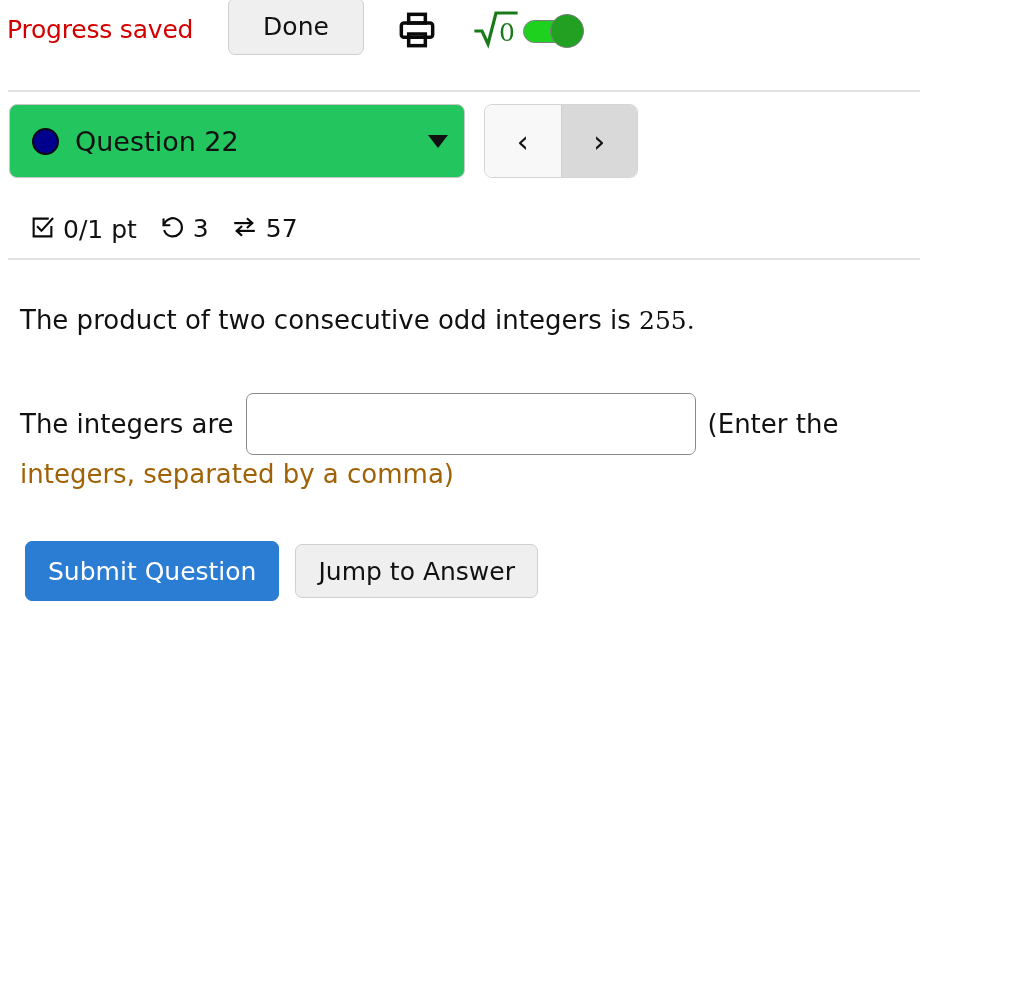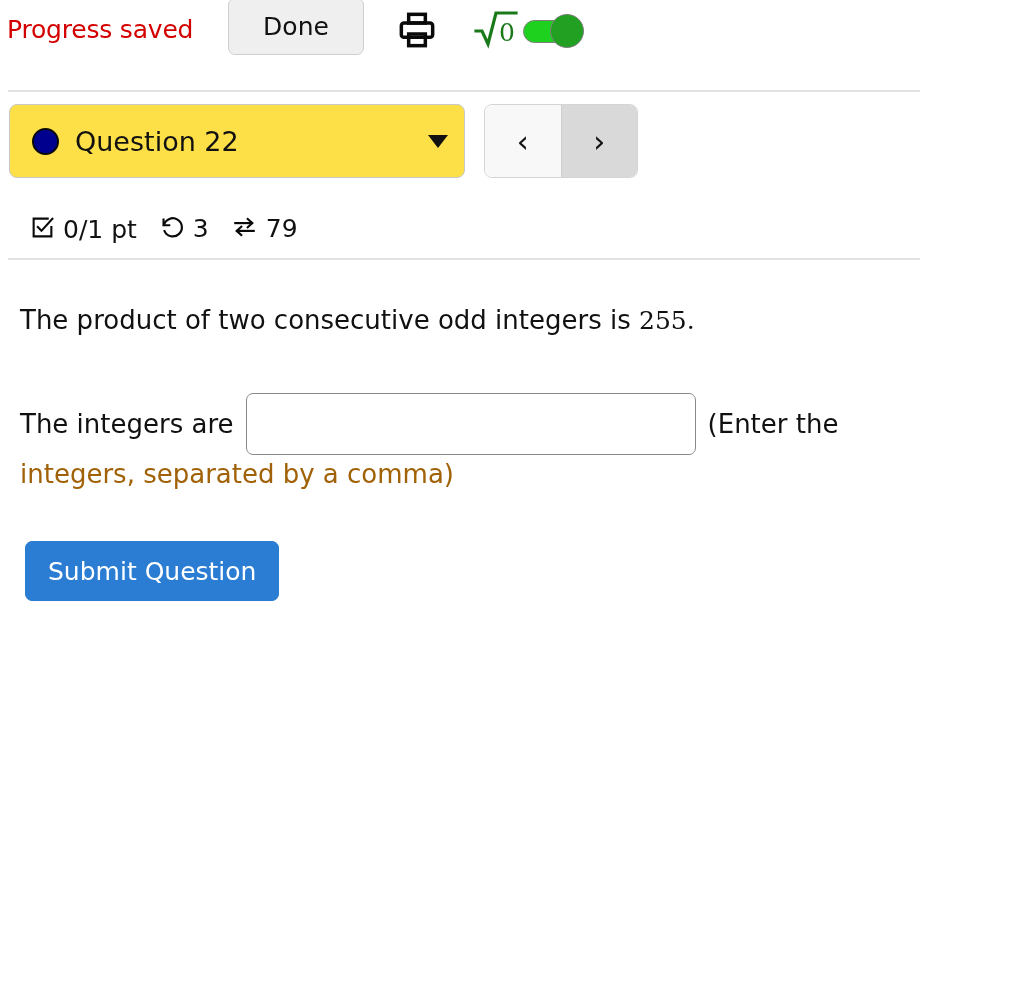--- a/index.html
+++ b/index.html
@@ -130,21 +130,21 @@
     left: 0;
     top: 104px;
     height: 74px;
   }
   .question-select {
     position: absolute;
     left: 9px;
     top: 0;
     width: 456px;
     height: 74px;
-    background: #fde047;
+    background: #22c55e;
     border: 1px solid #c8c8c8;
     border-radius: 8px;
     box-sizing: border-box;
     display: flex;
     align-items: center;
     cursor: pointer;
     padding: 0 16px 0 22px;
   }
   .status-dot {
     width: 27px;
@@ -389,34 +389,35 @@
 
   <span class="seg">
     <span>
       <svg width="27" height="26" viewBox="0 0 24 24" fill="none" stroke="#0a0a0a" stroke-width="2" stroke-linecap="square" stroke-linejoin="miter">
         <path d="M3.5 8.4 H18.5"></path>
         <path d="M15 4.6 L19.2 8.4 L15 12.2"></path>
         <path d="M20.5 15.6 H5.5"></path>
         <path d="M9 11.8 L4.8 15.6 L9 19.4"></path>
       </svg>
     </span>
-    <span class="txt">79</span>
+    <span class="txt">57</span>
   </span>
 
   <span class="gap"></span>
 
 </div>
 
 <div class="rule rule-mid"></div>
 
 <div class="qtext">
   <span>The product of two consecutive odd integers is </span><span class="mathnum">255.</span>
 </div>
 
 <div class="answer-row">
   <span class="lead">The integers are</span><input class="answer-input" type="text" placeholder="" style=""><span class="lead">(Enter the</span>
 </div>
 
 <div class="hint-tail">integers, separated by a comma)</div>
 
 <div class="actions">
   <button class="btn-primary">Submit Question</button>
+  <button class="btn-secondary">Jump to Answer</button>
 </div>
 
 </body></html>

